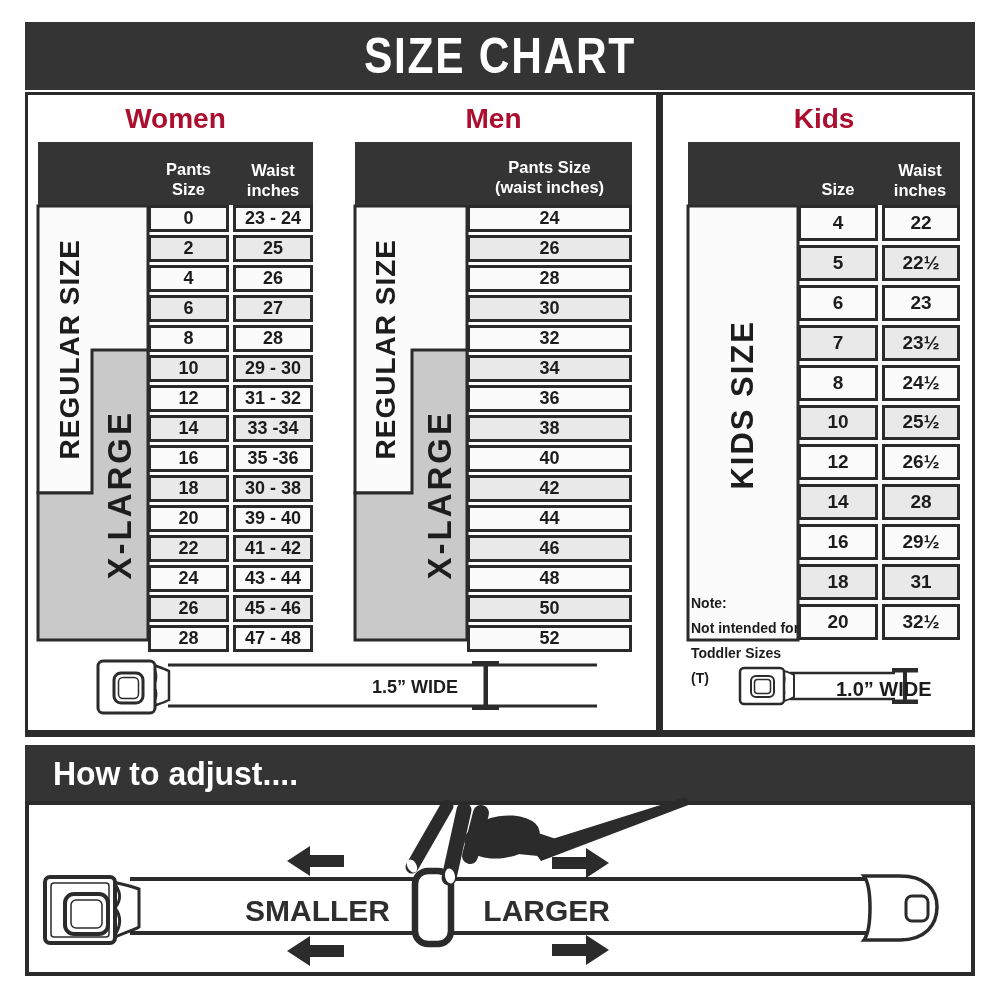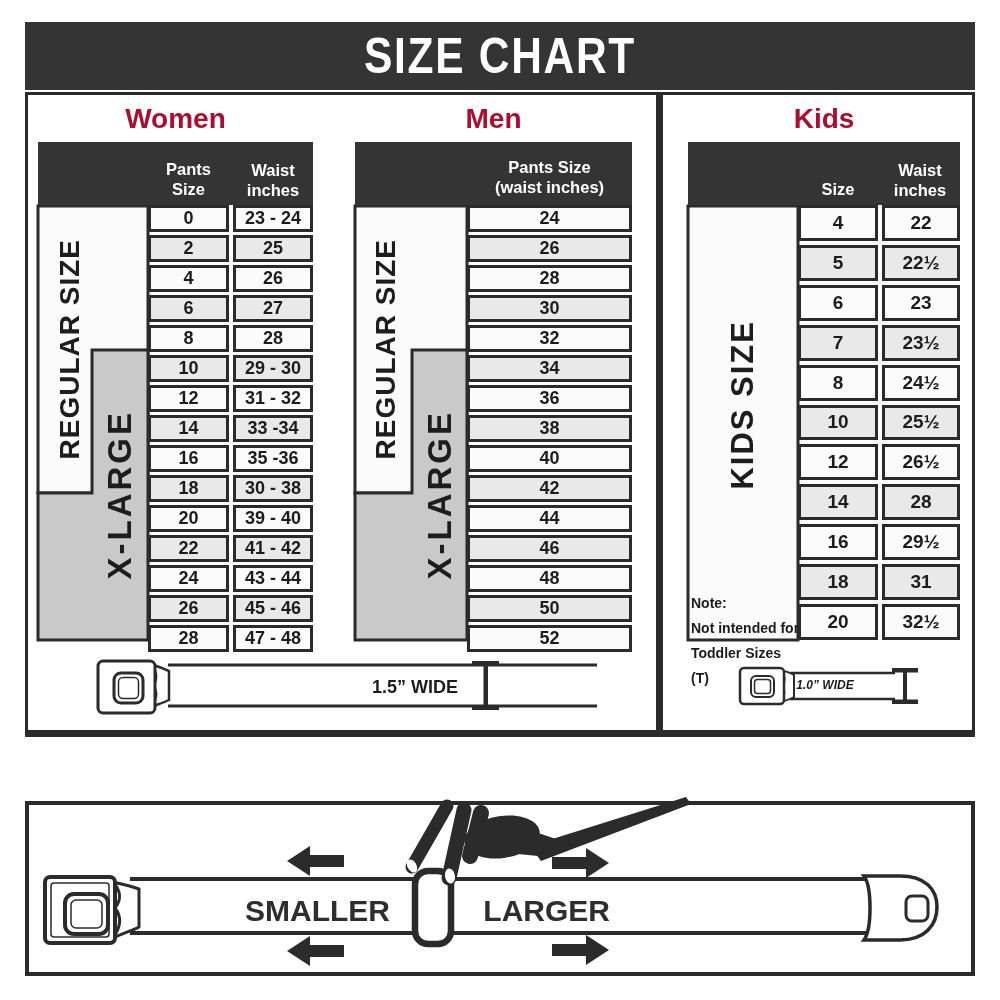--- a/index.html
+++ b/index.html
@@ -265,19 +265,22 @@
       <div class="cell">24½</div>
       <div class="cell odd">25½</div>
       <div class="cell">26½</div>
       <div class="cell odd">28</div>
       <div class="cell">29½</div>
       <div class="cell odd">31</div>
       <div class="cell">32½</div>
     </div>
 
   <div class="abs beltlbl" style="left:372px;top:677px;width:85px;font-size:18px;">1.5” WIDE</div>
-  <div class="abs beltlbl" style="left:786px;top:678px;width:78px;font-size:12px;font-style:italic;">1.0” WIDE</div>
-
+  <div class="abs beltlbl" style="left:836px;top:678px;width:78px;font-size:20px;">1.0” WIDE</div>
+
+  <div class="abs adjust-bar">
+    <span class="adjust-text">How to adjust....</span>
+  </div>
   <div class="abs bottom-box"></div>
   <div class="abs dirlbl" style="left:235px;top:894px;width:155px;">SMALLER</div>
   <div class="abs dirlbl" style="left:455px;top:894px;width:155px;">LARGER</div>
 
 </div>
 
 </body></html>

